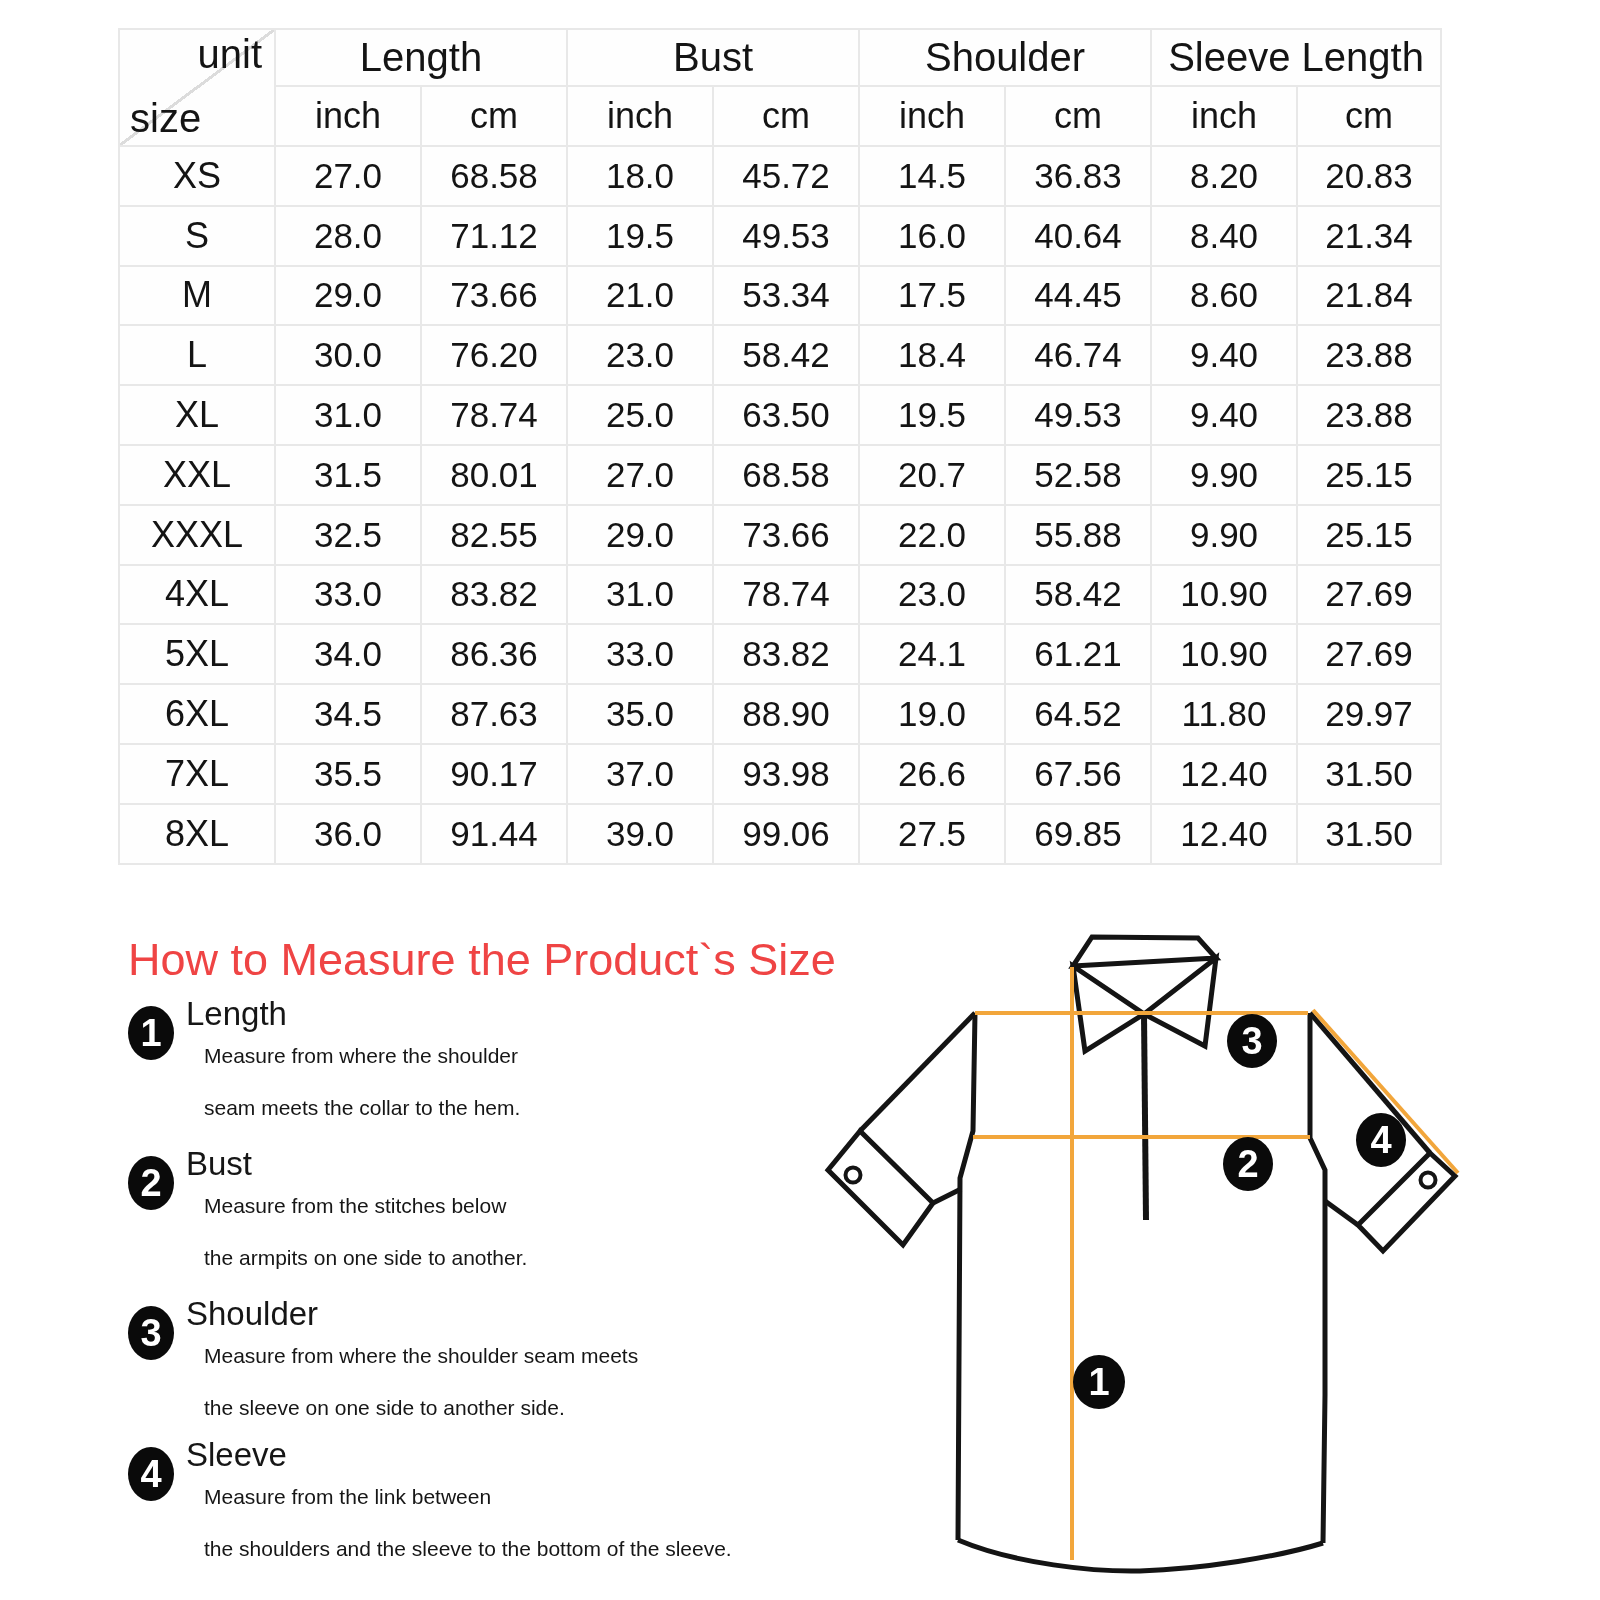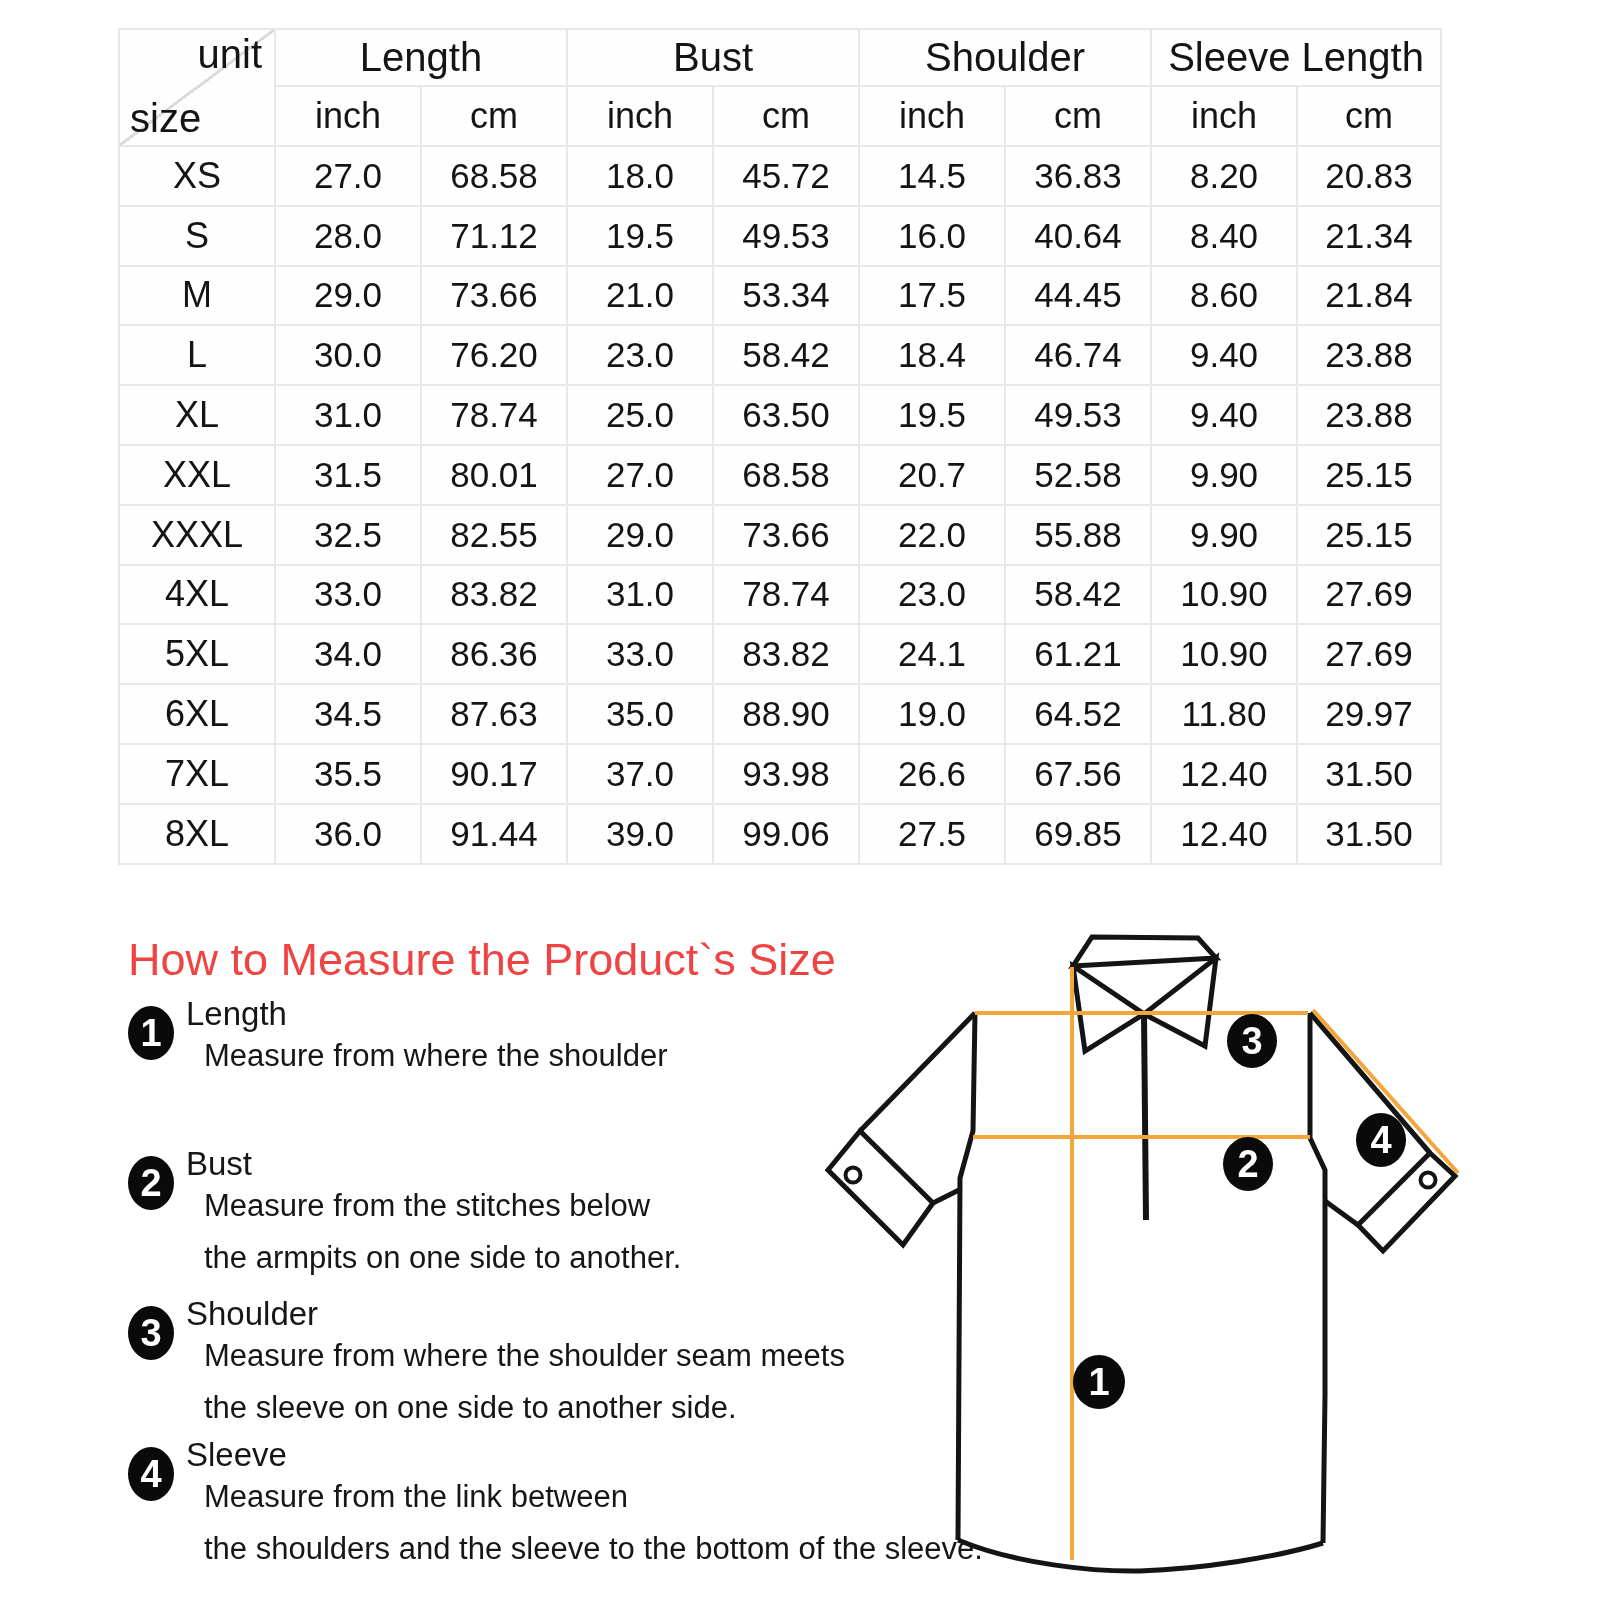--- a/index.html
+++ b/index.html
@@ -36,21 +36,21 @@
   .howto-heading{position:absolute;left:128px;top:934px;font-size:45px;color:#ef4444;}
 
   
   .measure-item{position:absolute;left:128px;width:960px;}
   .measure-item .badge{
     position:absolute;left:0;top:10px;width:46px;height:54px;border-radius:50%;
     background:#0a0a0a;color:#fff;display:flex;align-items:center;justify-content:center;
     font-size:38px;font-weight:700;
   }
   .mi-title{margin-left:58px;font-size:33px;line-height:36px;}
-  .mi-line{margin-left:76px;font-size:31px;line-height:52px;}
+  .mi-line{margin-left:76px;font-size:21px;line-height:52px;}
   .mi-line.first{margin-top:-2px;}
 
   
   .shirt-svg{position:absolute;left:810px;top:898px;}
   .outline{fill:none;stroke:#141414;stroke-width:5;stroke-linejoin:miter;stroke-linecap:butt;}
   .fillwhite{fill:#ffffff;stroke:none;}
   .measure-line{fill:none;stroke-width:4;}
   .badge-num{font-family:"Liberation Sans",sans-serif;font-size:38px;font-weight:700;fill:#ffffff;text-anchor:middle;}
 </style>
 </head>
@@ -230,20 +230,21 @@
   </table>
 
   <div class="howto-heading">How to Measure the Product`s Size</div>
 
   <div class="measure-item" style="top:996px">
     <div class="badge">
         <span>1</span>
       </div>
     <div class="mi-title">Length</div>
     <div class="mi-line first">Measure from where the shoulder</div>
+    <div class="mi-line">seam meets the collar to the hem.</div>
   </div>
   <div class="measure-item" style="top:1146px">
     <div class="badge">
         <span>2</span>
       </div>
     <div class="mi-title">Bust</div>
     <div class="mi-line first">Measure from the stitches below</div>
     <div class="mi-line">the armpits on one side to another.</div>
   </div>
   <div class="measure-item" style="top:1296px">

